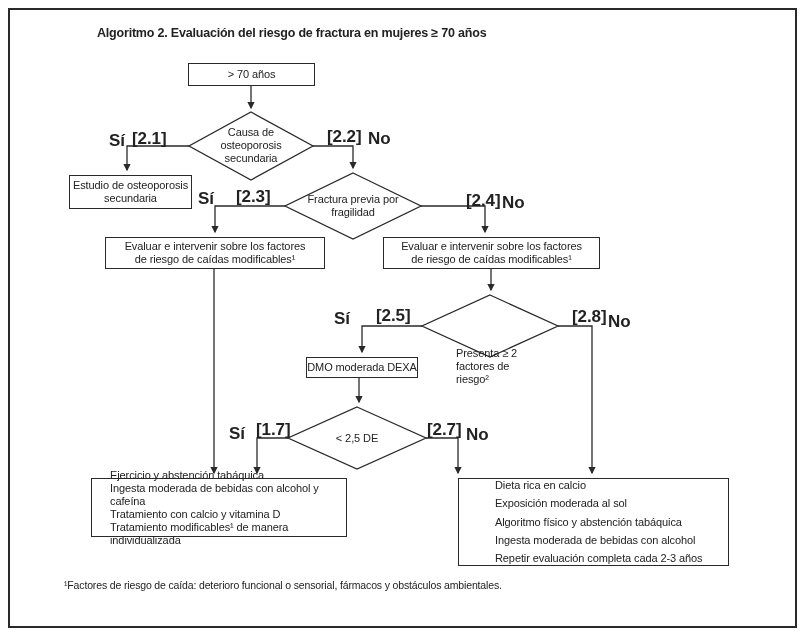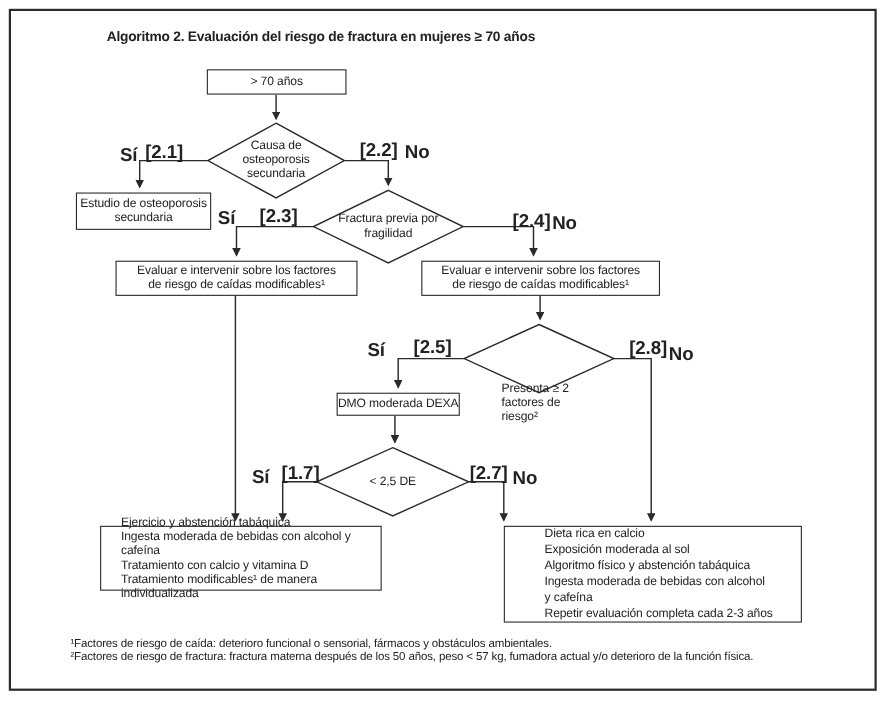--- a/index.html
+++ b/index.html
@@ -134,21 +134,20 @@
     <div>Ingesta moderada de bebidas con alcohol y cafeína</div>
     <div>Tratamiento con calcio y vitamina D</div>
     <div>Tratamiento modificables¹ de manera individualizada</div>
   </div>
 
   <div class="node list" style="left:458px; top:478px; width:271px; height:88px; padding-left:36px;justify-content:space-between;">
     <div>Dieta rica en calcio</div>
     <div>Exposición moderada al sol</div>
     <div>Algoritmo físico y abstención tabáquica</div>
     <div>Ingesta moderada de bebidas con alcohol</div>
-    <div>y cafeína</div>
     <div>Repetir evaluación completa cada 2-3 años</div>
   </div>
 
   <div class="dlabel" style="left:189px; top:126px; width:124px;">
     <div>Causa de</div>
     <div>osteoporosis</div>
     <div>secundaria</div>
   </div>
 
   <div class="dlabel" style="left:285px; top:193px; width:136px;">
@@ -185,15 +184,14 @@
   <div class="blabel" style="left:608px; top:312px;">No</div>
 
   <div class="blabel" style="left:229px; top:424px;">Sí</div>
   <div class="blabel" style="left:256px; top:420px;">[1.7]</div>
 
   <div class="blabel" style="left:427px; top:420px;">[2.7]</div>
   <div class="blabel" style="left:466px; top:425px;">No</div>
 
   <div class="footnotes">
     <div>¹Factores de riesgo de caída: deterioro funcional o sensorial, fármacos y obstáculos ambientales.</div>
-    <div>²Factores de riesgo de fractura: fractura materna después de los 50 años, peso &lt; 57 kg, fumadora actual y/o deterioro de la función física.</div>
   </div>
 </div>
 
 </body></html>

